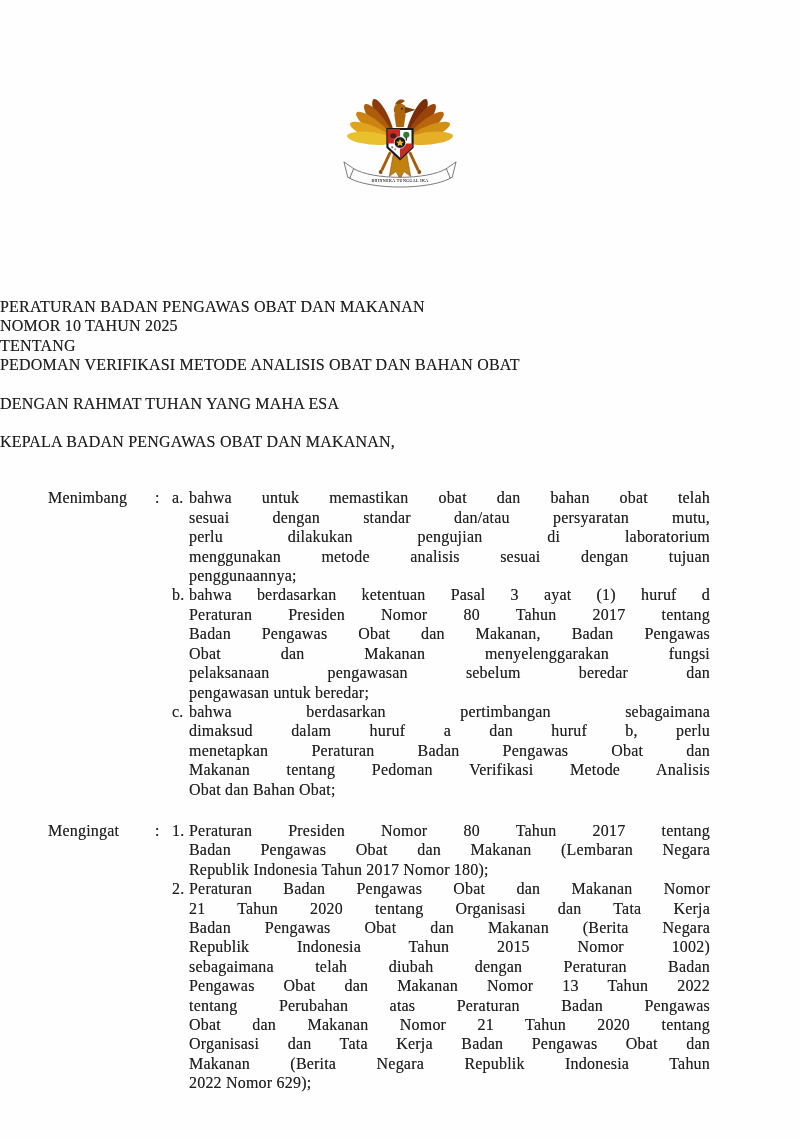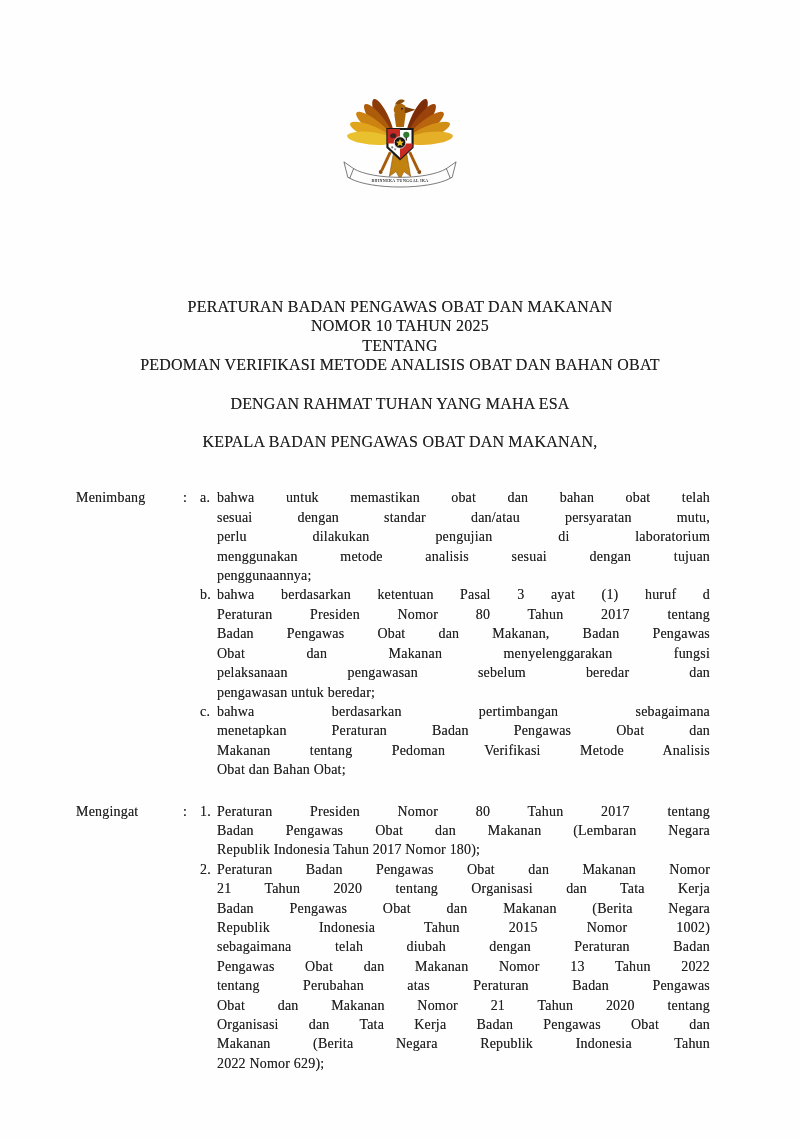--- a/index.html
+++ b/index.html
@@ -17,32 +17,31 @@
     text-shadow: 0 0 0.5px rgba(20,20,20,0.55); 
   }
   .emblem-wrap {
     padding-top: 94px;
     display: flex;
     justify-content: center;
   }
   .emblem-wrap svg { display: block; }
   .title-block {
     margin-top: 104px;
-    text-align: center;
     font-size: 16px;
     line-height: 19.4px;
     letter-spacing: 0.2px;
   }
   .centered-line { white-space: nowrap; }
   .invocation { margin-top: 19px; }
   .issuer { margin-top: 19px; }
   .body-block {
     margin-top: 37px;
-    padding: 0 90px 0 76px;
-    font-size: 14px;
+    padding: 0 90px 0 48px;
+    font-size: 16px;
     line-height: 19.4px;
     letter-spacing: 0.2px;
   }
   .section.mengingat { margin-top: 22px; }
   .row {
     display: grid;
     grid-template-columns: 107px 17px 17px 1fr;
     align-items: start;
   }
   .cell-label { text-align: left; }
@@ -153,20 +152,21 @@
           <div class="jline">pelaksanaan pengawasan sebelum beredar dan</div>
           <div class="jline last">pengawasan untuk beredar;</div>
         </div>
       </div>
       <div class="row">
         <div class="cell-label"></div>
         <div class="cell-colon"></div>
         <div class="cell-marker">c.</div>
         <div class="cell-text">
           <div class="jline">bahwa berdasarkan pertimbangan sebagaimana</div>
+          <div class="jline">dimaksud dalam huruf a dan huruf b, perlu</div>
           <div class="jline">menetapkan Peraturan Badan Pengawas Obat dan</div>
           <div class="jline">Makanan tentang Pedoman Verifikasi Metode Analisis</div>
           <div class="jline last">Obat dan Bahan Obat;</div>
         </div>
       </div>
     </div>
 
     <div class="section mengingat">
       <div class="row">
         <div class="cell-label">Mengingat</div>

